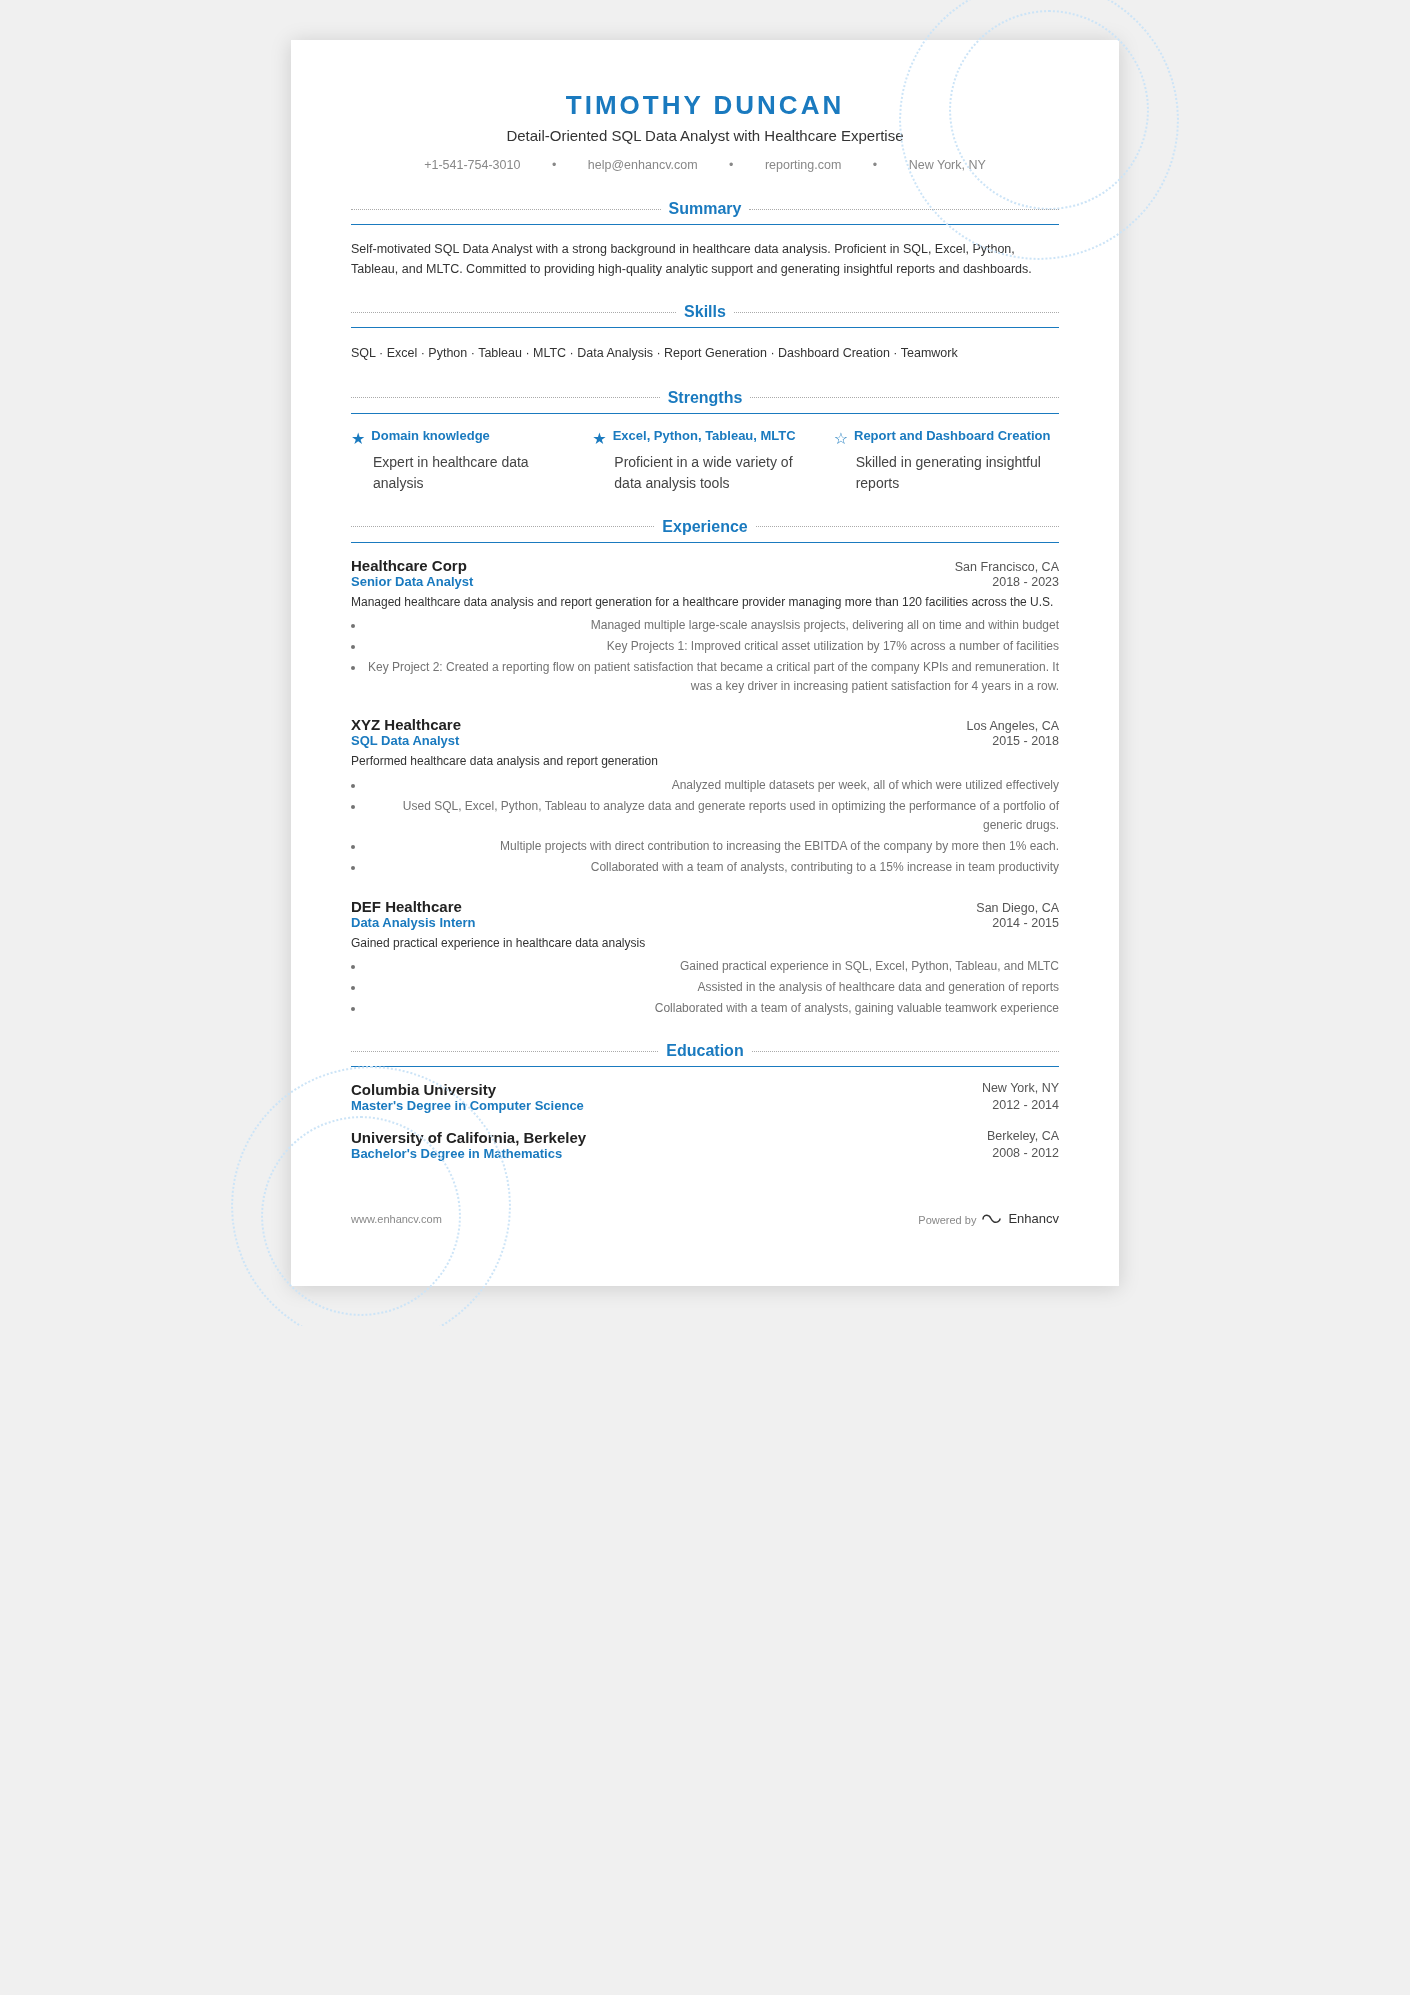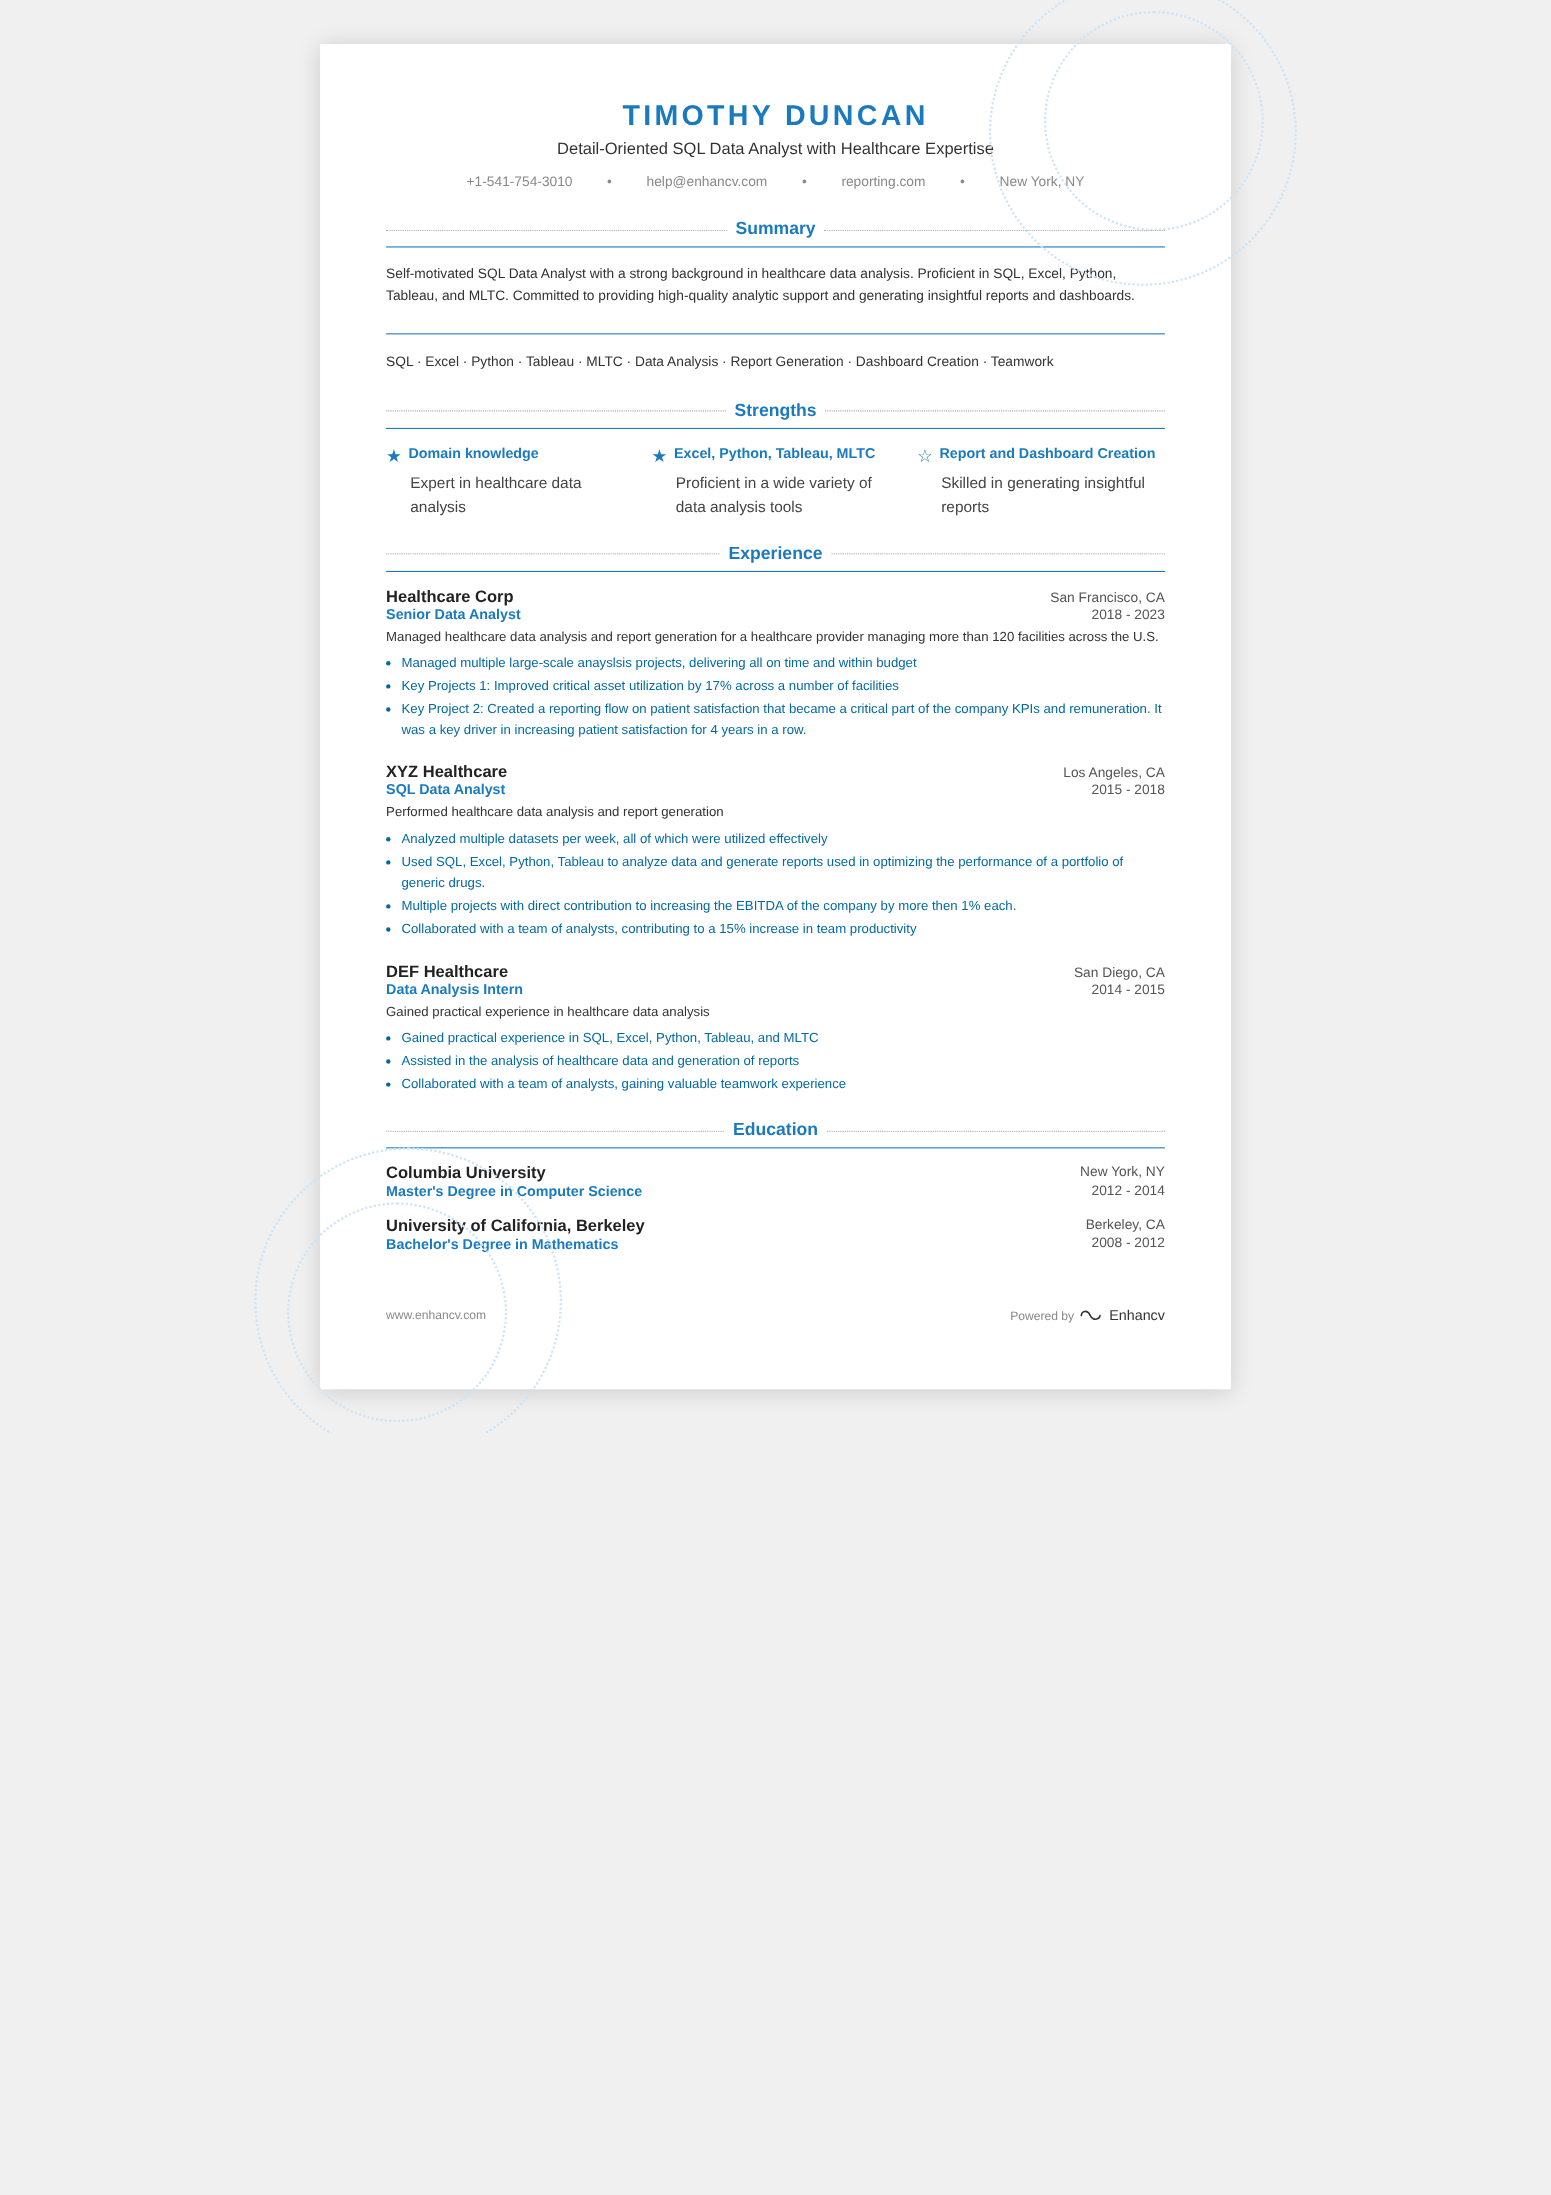--- a/index.html
+++ b/index.html
@@ -180,25 +180,26 @@
       font-size: 12px;
       color: #333;
       font-family: Arial, sans-serif;
       line-height: 1.6;
       margin-top: 4px;
       margin-bottom: 4px;
     }
     .exp-bullets { padding-left: 14px; }
     .exp-bullets li {
       font-size: 12px;
-      color: #0369a1;
+      color: #737373;
       font-family: Arial, sans-serif;
       line-height: 1.6;
       margin-bottom: 2px;
       list-style: disc;
+      text-align: right;
     }
 
     
     .edu-entry { margin-bottom: 16px; }
     .edu-row-top {
       display: flex;
       justify-content: space-between;
     }
     .edu-school {
       font-size: 15px;
@@ -279,20 +280,21 @@
     </div>
   </div>
 
   <div class="section">
     <div class="section-title section-title-dotted">Summary</div>
     <hr class="section-divider">
     <p class="summary-text">Self-motivated SQL Data Analyst with a strong background in healthcare data analysis. Proficient in SQL, Excel, Python, Tableau, and MLTC. Committed to providing high-quality analytic support and generating insightful reports and dashboards.</p>
   </div>
 
   <div class="section">
+    <div class="section-title section-title-dotted">Skills</div>
     <hr class="section-divider">
     <div class="skills-list">SQL · Excel · Python · Tableau · MLTC · Data Analysis · Report Generation · Dashboard Creation · Teamwork</div>
   </div>
 
   <div class="section">
     <div class="section-title section-title-dotted">Strengths</div>
     <hr class="section-divider">
     <div class="strengths-grid">
 
       <div class="strength-item">

